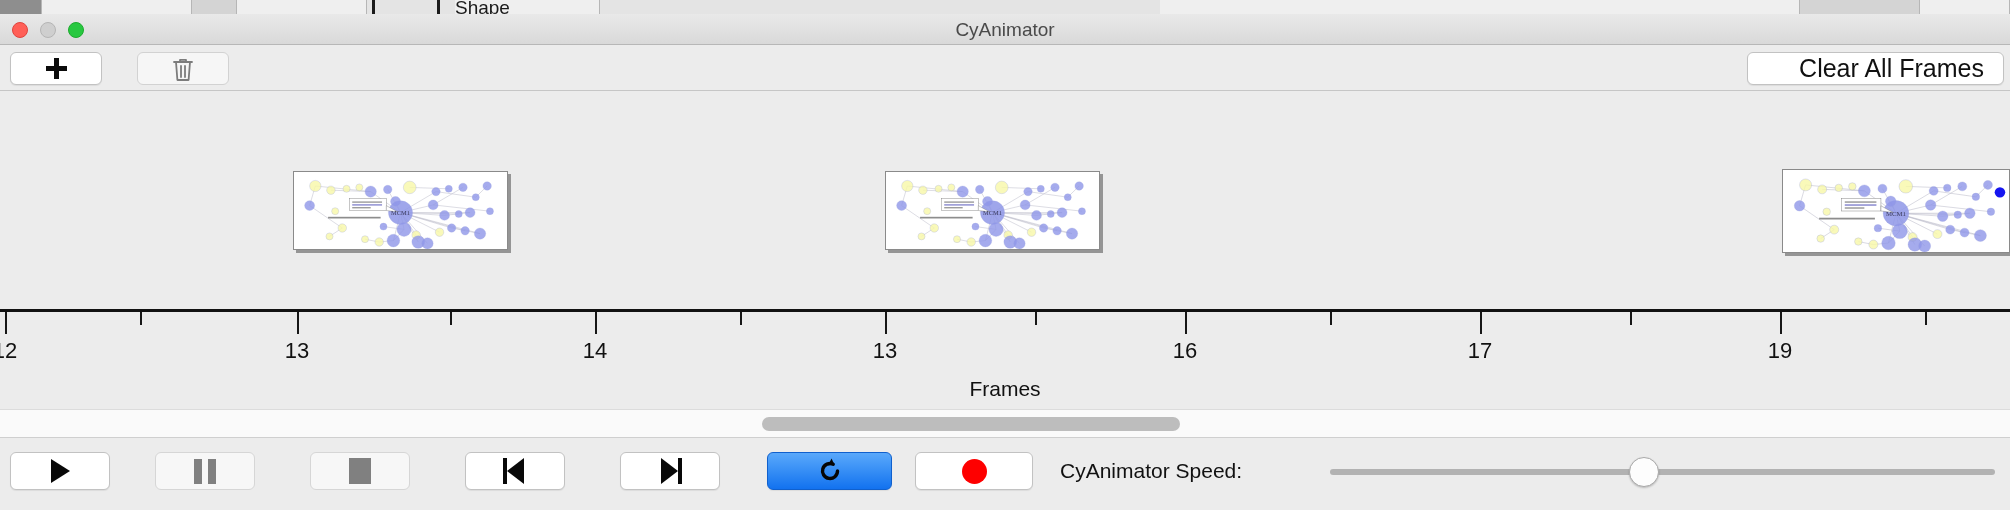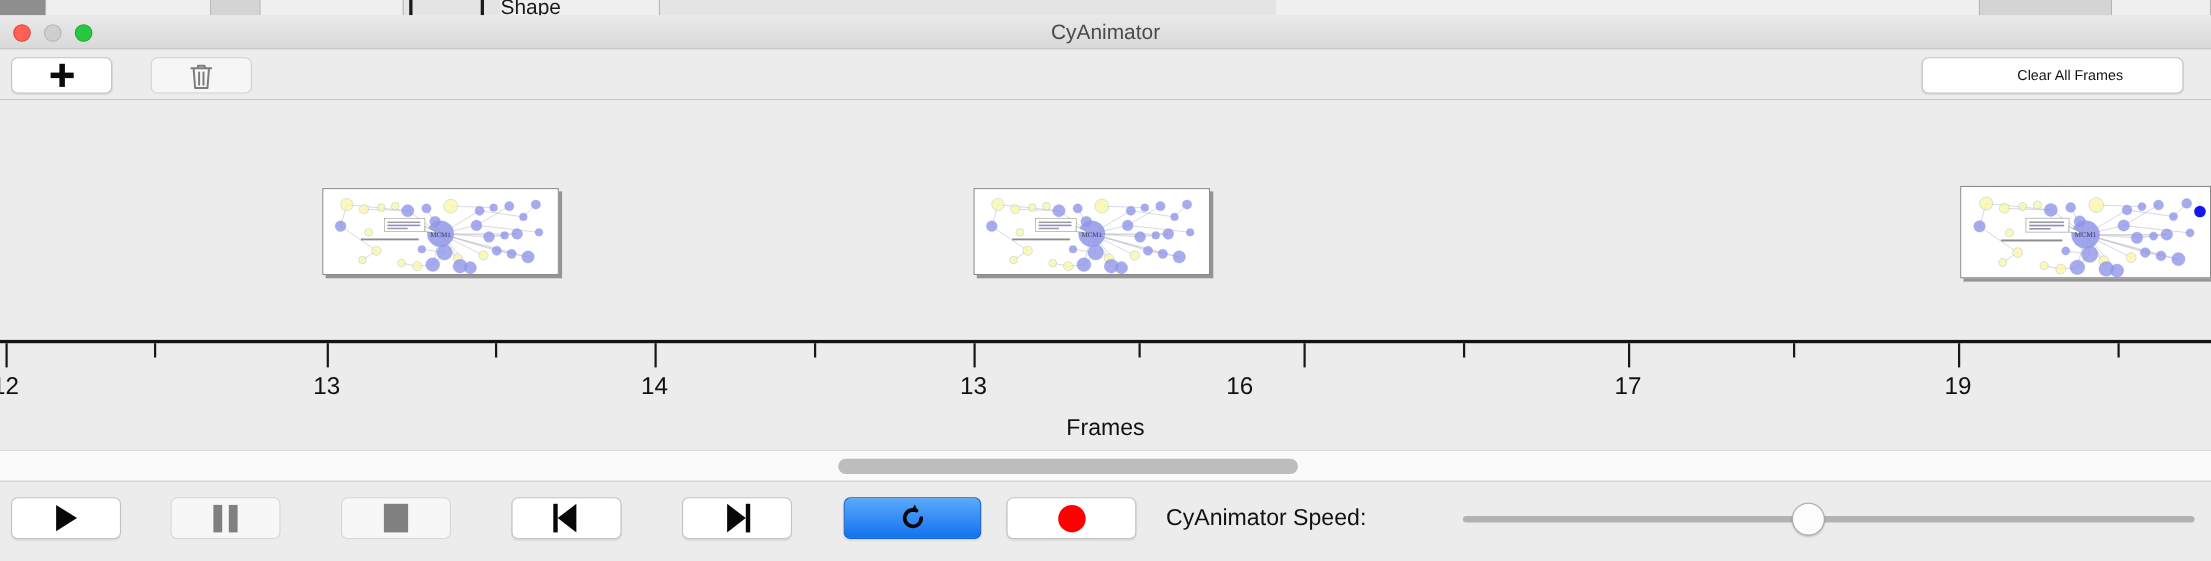--- a/index.html
+++ b/index.html
@@ -102,21 +102,21 @@
     justify-content: center;
     cursor: pointer;
   }
   .tbtn.disabled {
     background: #f6f6f6;
     border-color: #d2d2d2;
     box-shadow: none;
   }
   #btn-add   { left: 10px;  width: 92px; }
   #btn-del   { left: 137px; width: 92px; }
-  #btn-clear { left: 1747px; width: 238px; font-size: 13px; color: #111; padding-left: 32px; }
+  #btn-clear { left: 1747px; width: 257px; font-size: 25px; color: #111; padding-left: 32px; }
 
   .plus-icon {
     position: relative;
     width: 21px; height: 21px;
   }
   .plus-icon::before, .plus-icon::after {
     content: "";
     position: absolute;
     background: #0b0b0b;
   }
@@ -598,21 +598,21 @@
       <div id="ticks">
           <div class="tick major" style="left: 5px;"></div>
           <div class="tick-label" style="left: 5px;">12</div>
           <div class="tick major" style="left: 297px;"></div>
           <div class="tick-label" style="left: 297px;">13</div>
           <div class="tick major" style="left: 595px;"></div>
           <div class="tick-label" style="left: 595px;">14</div>
           <div class="tick major" style="left: 885px;"></div>
           <div class="tick-label" style="left: 885px;">13</div>
           <div class="tick major" style="left: 1185px;"></div>
-          <div class="tick-label" style="left: 1127px;">16</div>
+          <div class="tick-label" style="left: 1185px;">16</div>
           <div class="tick major" style="left: 1480px;"></div>
           <div class="tick-label" style="left: 1480px;">17</div>
           <div class="tick major" style="left: 1780px;"></div>
           <div class="tick-label" style="left: 1780px;">19</div>
           <div class="tick minor" style="left: 140px;"></div>
           <div class="tick minor" style="left: 450px;"></div>
           <div class="tick minor" style="left: 740px;"></div>
           <div class="tick minor" style="left: 1035px;"></div>
           <div class="tick minor" style="left: 1330px;"></div>
           <div class="tick minor" style="left: 1630px;"></div>

